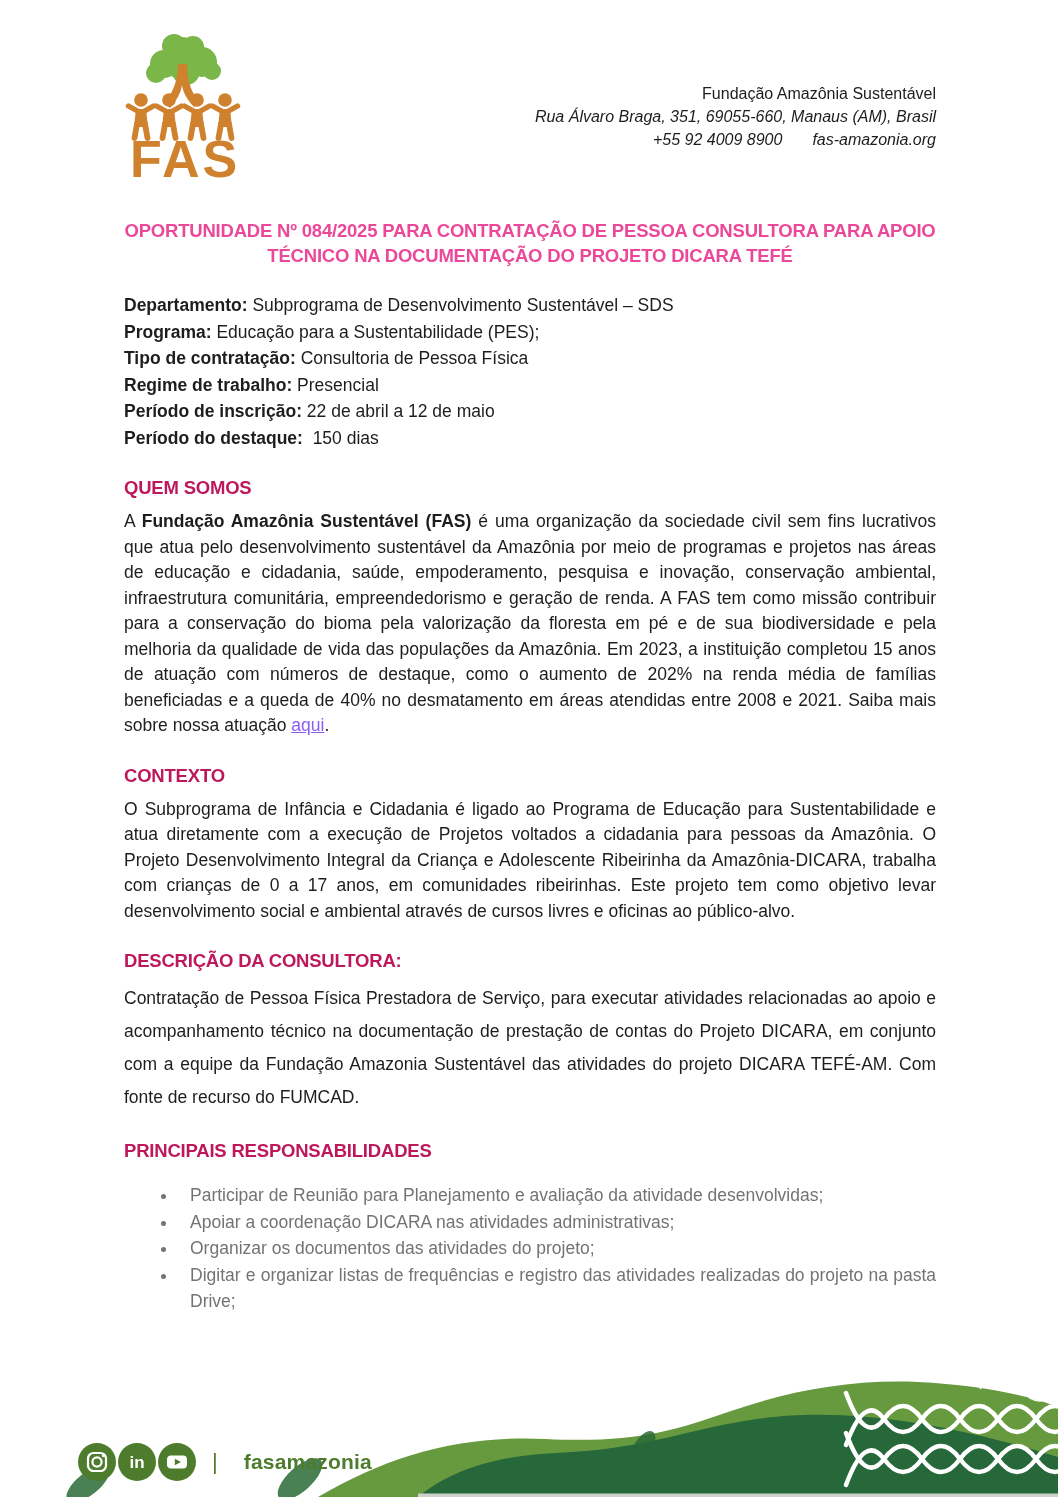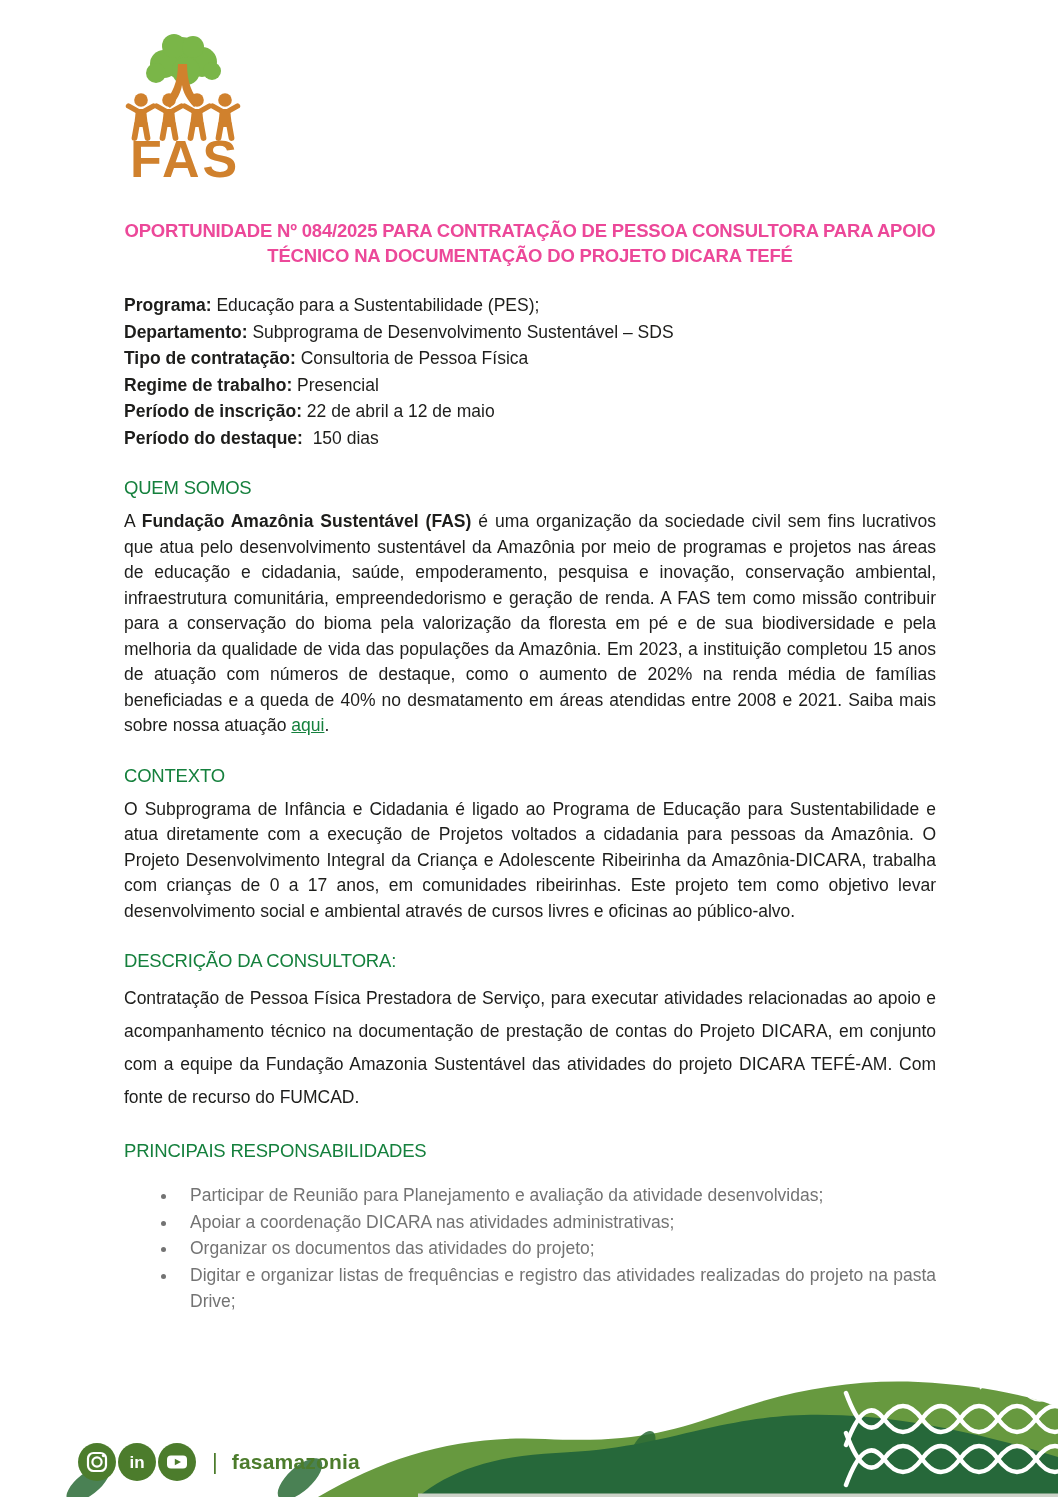--- a/index.html
+++ b/index.html
@@ -22,43 +22,43 @@
     margin:34px auto 0; max-width:830px; text-align:center;
     font-size:18.5px; line-height:25px; font-weight:bold; letter-spacing:-0.2px; color:#ec4899;
   }
 
   
   .details { margin-top:24px; font-size:17.5px; line-height:26.5px; }
   .detail-row b { font-weight:bold; }
 
   
   .sec-h {
-    margin:26px 0 10px; font-size:18.5px; font-weight:normal; letter-spacing:-0.2px; color:#15803d;
+    margin:26px 0 10px; font-size:18.5px; font-weight:bold; letter-spacing:-0.2px; color:#be185d;
   }
   .para {
     margin:0; font-size:17.5px; line-height:25.5px; text-align:justify; color:#1d1d1b;
   }
   .para.loose { line-height:33px; }
   .para b { font-weight:bold; }
-  a.doc-link { color:#15803d; text-decoration:underline; cursor:pointer; }
+  a.doc-link { color:#8b5cf6; text-decoration:underline; cursor:pointer; }
 
   .resp-list { margin:20px 0 0; padding-left:54px; }
   .resp-list li {
     padding-left:12px; font-size:17.5px; line-height:26.5px; text-align:justify; color:#737373;
   }
 
   
   .footer { position:absolute; left:0; right:0; bottom:0; height:140px; z-index:1; }
   .footer svg.waves { position:absolute; left:0; bottom:0; width:1058px; height:140px; display:block; }
   .social-row {
     position:absolute; left:78px; bottom:16px; display:flex; align-items:center; gap:2px; z-index:3;
   }
   .social-row svg { display:block; }
   .pipe { margin-left:14px; font-size:22px; font-weight:400; color:#4c7c2c; }
-  .handle { margin-left:12px; font-size:21px; font-weight:bold; color:#4c7c2c; letter-spacing:0.2px; }
+  .handle { margin-left:24px; font-size:21px; font-weight:bold; color:#4c7c2c; letter-spacing:0.2px; }
 </style>
 </head>
 <body>
 
 <div class="page">
   <div class="content">
 
     <div class="hdr">
       <div class="logo-wrap">
         <svg width="120" height="150" viewBox="0 0 120 150">
@@ -87,27 +87,34 @@
             </g>
           </defs>
           <use href="#person" x="17" y="89"></use>
           <use href="#person" x="45" y="89"></use>
           <use href="#person" x="73" y="89"></use>
           <use href="#person" x="101" y="89"></use>
 
           <text x="6" y="147" font-family="Liberation Sans, sans-serif" font-weight="bold" font-size="52" letter-spacing="3" fill="#d0812d">FAS</text>
         </svg>
       </div>
+      <div class="hdr-info">
+        <div>Fundação Amazônia Sustentável</div>
+        <div class="it">Rua Álvaro Braga, 351, 69055-660, Manaus (AM), Brasil</div>
+        <div class="it hdr-contact">
+          <span>+55 92 4009 8900</span><span class="site">fas-amazonia.org</span>
+        </div>
+      </div>
     </div>
 
     <h1 class="doc-title">OPORTUNIDADE Nº 084/2025 PARA CONTRATAÇÃO DE PESSOA CONSULTORA PARA APOIO TÉCNICO NA DOCUMENTAÇÃO DO PROJETO DICARA TEFÉ</h1>
 
     <div class="details">
+      <div class="detail-row"><b>Departamento:</b> <span>Subprograma de Desenvolvimento Sustentável – SDS</span></div>
       <div class="detail-row"><b>Programa:</b> <span>Educação para a Sustentabilidade (PES);</span></div>
-      <div class="detail-row"><b>Departamento:</b> <span>Subprograma de Desenvolvimento Sustentável – SDS</span></div>
       <div class="detail-row"><b>Tipo de contratação:</b> <span>Consultoria de Pessoa Física</span></div>
       <div class="detail-row"><b>Regime de trabalho:</b> <span>Presencial</span></div>
       <div class="detail-row"><b>Período de inscrição:</b> <span>22 de abril a 12 de maio</span></div>
       <div class="detail-row"><b>Período do destaque:</b>&nbsp; <span>150 dias</span></div>
     </div>
 
     <section>
       <h2 class="sec-h">QUEM SOMOS</h2>
       <p class="para"><span>A </span><b>Fundação Amazônia Sustentável (FAS)</b><span> é uma organização da sociedade civil sem fins lucrativos que atua pelo desenvolvimento sustentável da Amazônia por meio de programas e projetos nas áreas de educação e cidadania, saúde, empoderamento, pesquisa e inovação, conservação ambiental, infraestrutura comunitária, empreendedorismo e geração de renda. A FAS tem como missão contribuir para a conservação do bioma pela valorização da floresta em pé e de sua biodiversidade e pela melhoria da qualidade de vida das populações da Amazônia. Em 2023, a instituição completou 15 anos de atuação com números de destaque, como o aumento de 202% na renda média de famílias beneficiadas e a queda de 40% no desmatamento em áreas atendidas entre 2008 e 2021. Saiba mais sobre nossa atuação </span><a class="doc-link">aqui</a><span>.</span></p>
     </section>

